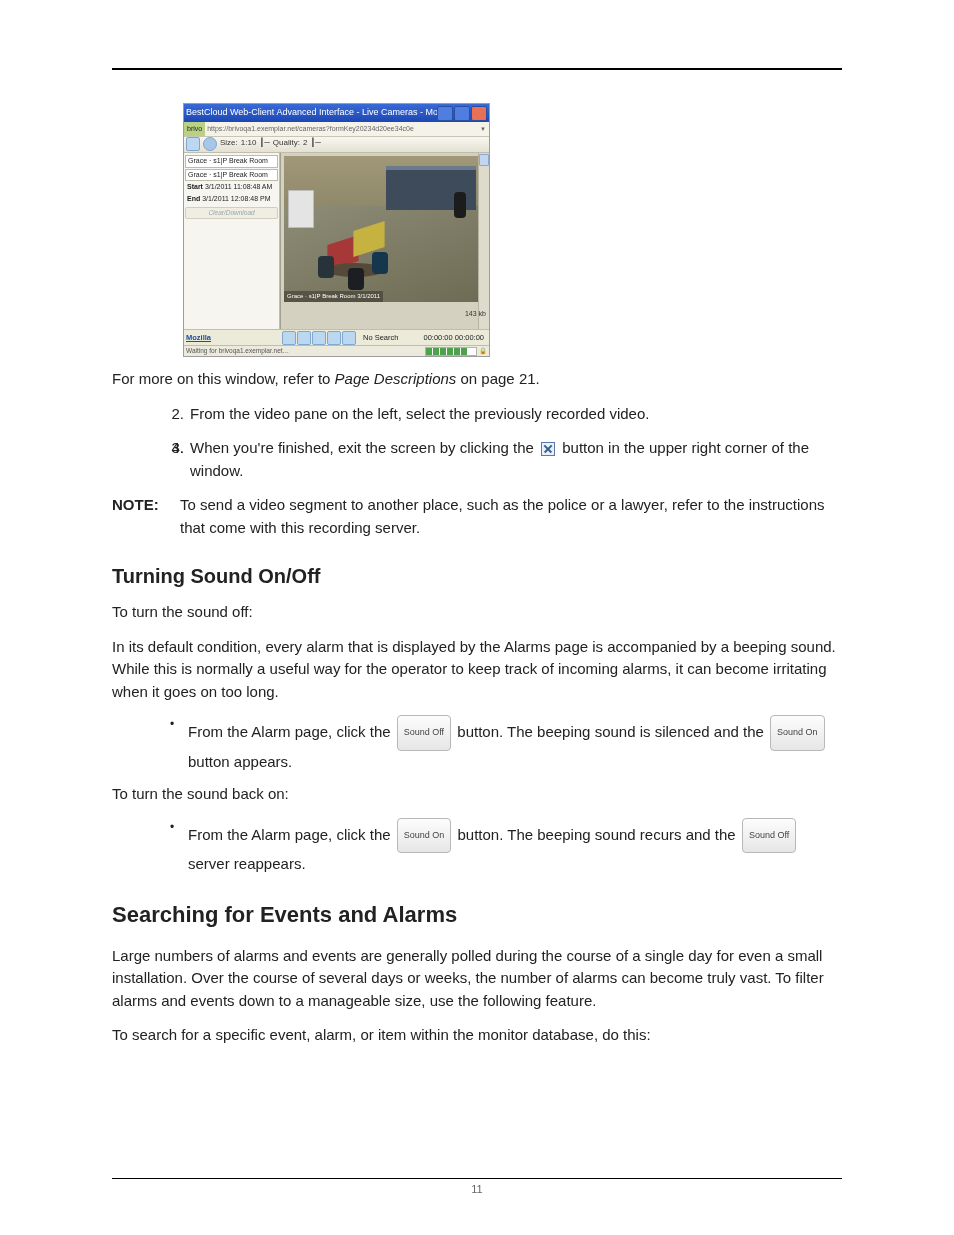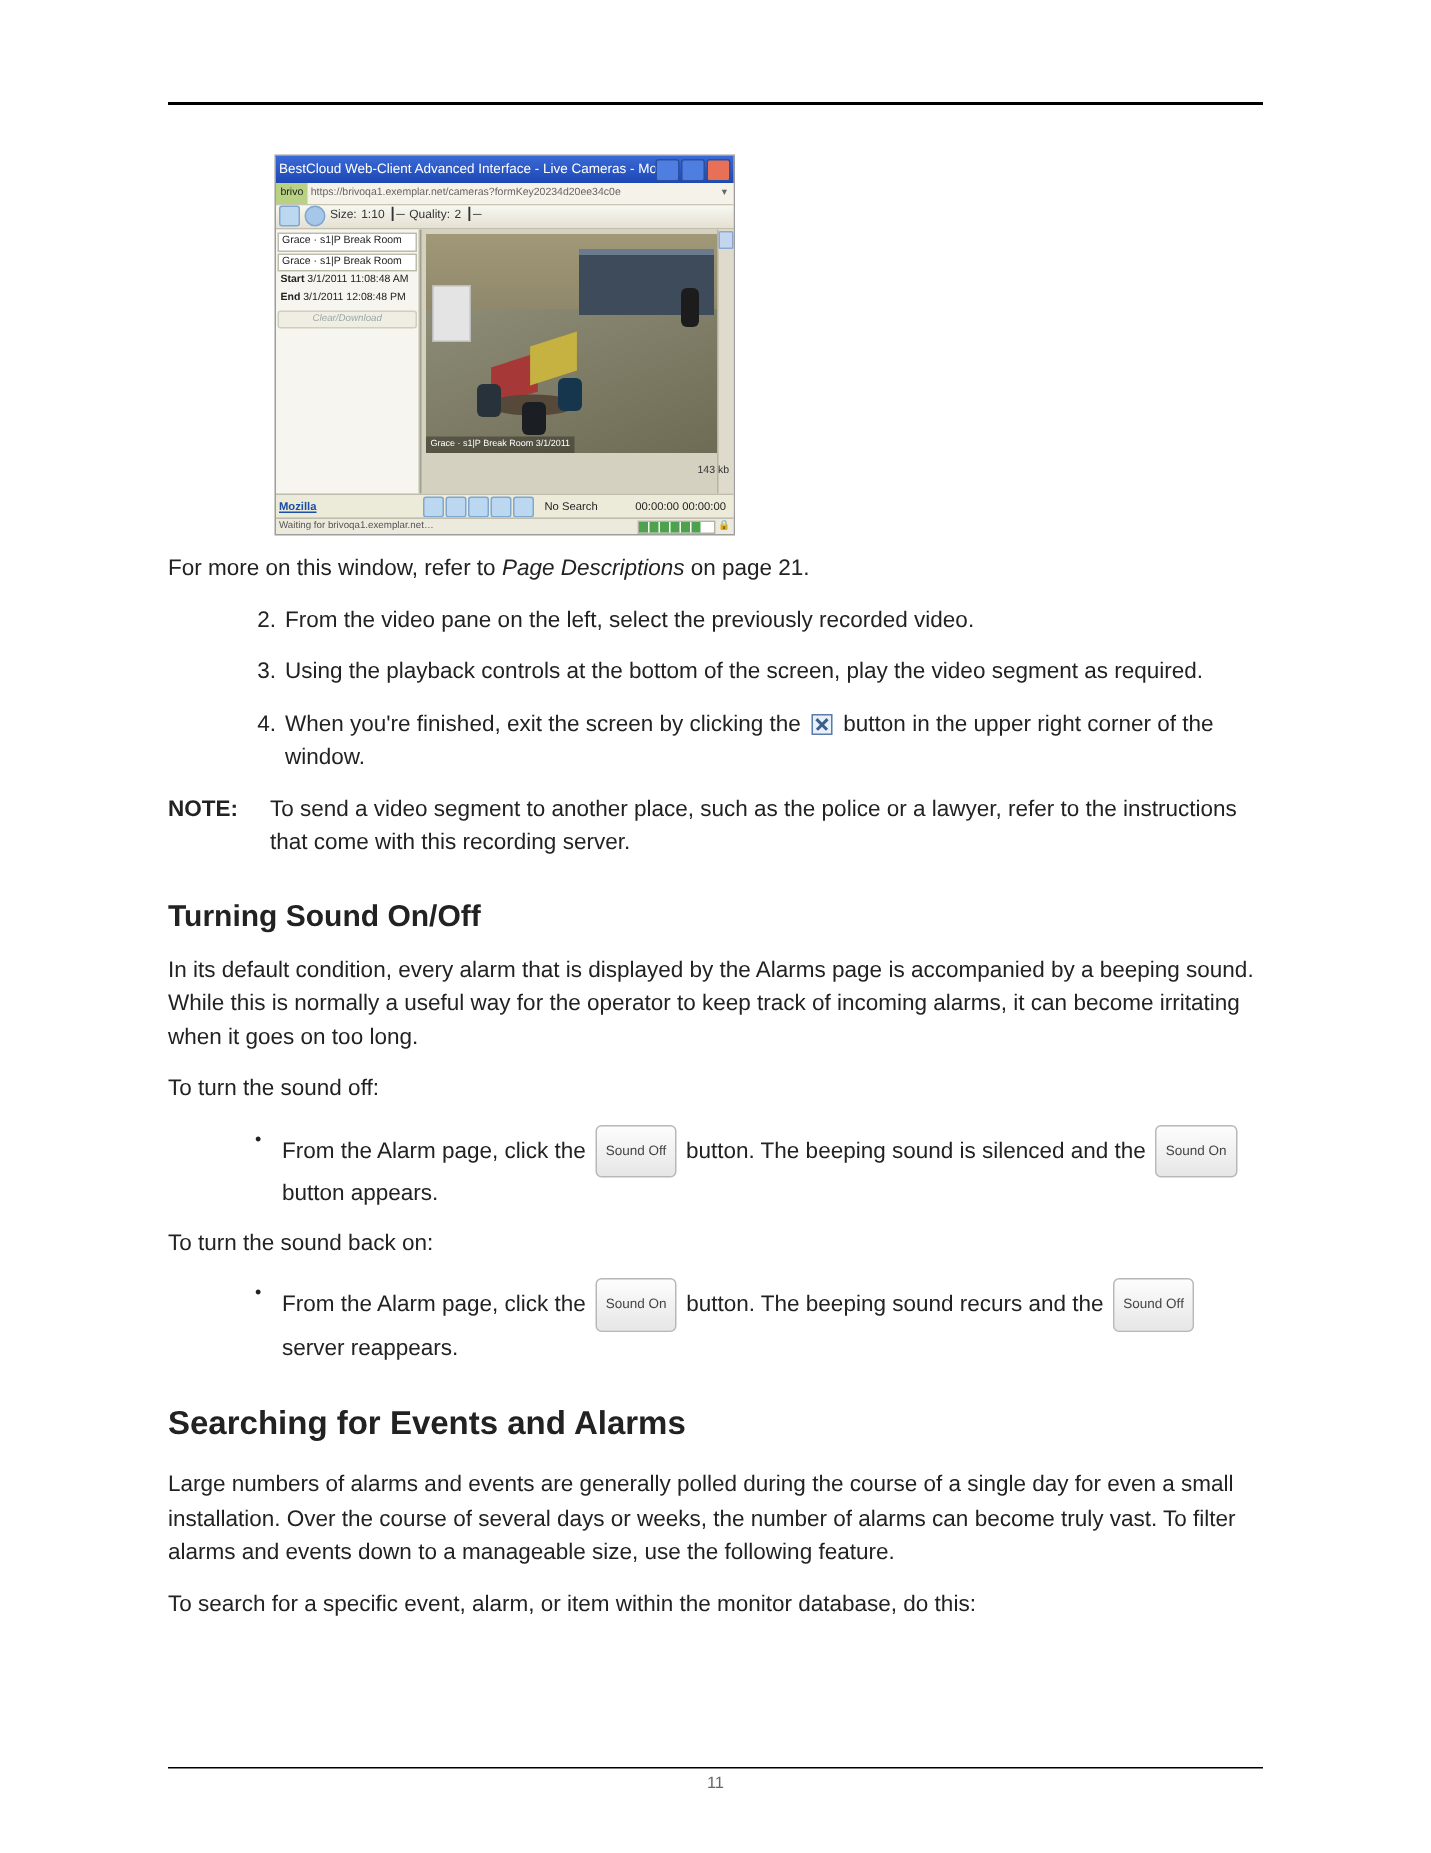--- a/index.html
+++ b/index.html
@@ -387,37 +387,36 @@
     <span>For more on this window, refer to </span><span class="italic">Page Descriptions</span><span> on page 21.</span>
   </p>
 
   <ol class="ol">
     <li>
       <span class="marker">2.</span>
       <span>From the video pane on the left, select the previously recorded video.</span>
     </li>
     <li>
       <span class="marker">3.</span>
-      <span>Using the playback controls at the bottom of the screen, play the video segment as required.</span>
     </li>
     <li>
       <span class="marker">4.</span>
       <span>When you're finished, exit the screen by clicking the </span><span class="close-icon"></span><span> button in the upper right corner of the window.</span>
     </li>
   </ol>
 
   <div class="note-row">
     <div class="note-label">NOTE:</div>
     <div>To send a video segment to another place, such as the police or a lawyer, refer to the instructions that come with this recording server.</div>
   </div>
 
   <div class="h3">Turning Sound On/Off</div>
+  <p class="para">To turn the sound off:</p>
+
   <p class="para">In its default condition, every alarm that is displayed by the Alarms page is accompanied by a beeping sound. While this is normally a useful way for the operator to keep track of incoming alarms, it can become irritating when it goes on too long.</p>
-
-  <p class="para">To turn the sound off:</p>
   <ul class="ul">
     <li>
       <span class="bullet">•</span>
       <span>From the Alarm page, click the </span><span class="btn-gfx">Sound Off</span><span> button. The beeping sound is silenced and the </span><span class="btn-gfx">Sound On</span><span> button appears.</span>
     </li>
   </ul>
 
   <p class="para">To turn the sound back on:</p>
   <ul class="ul">
     <li>

